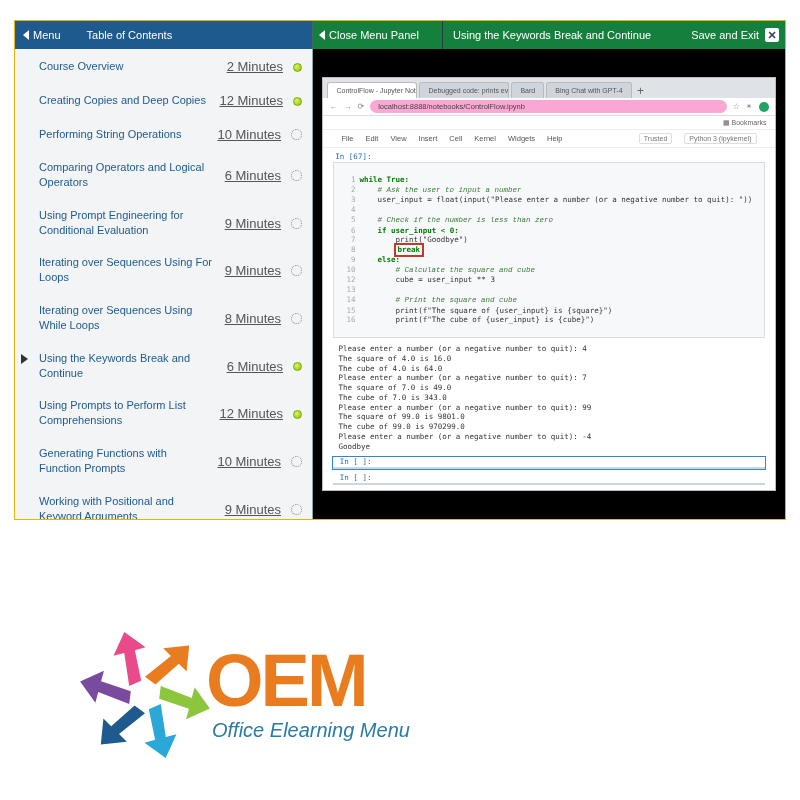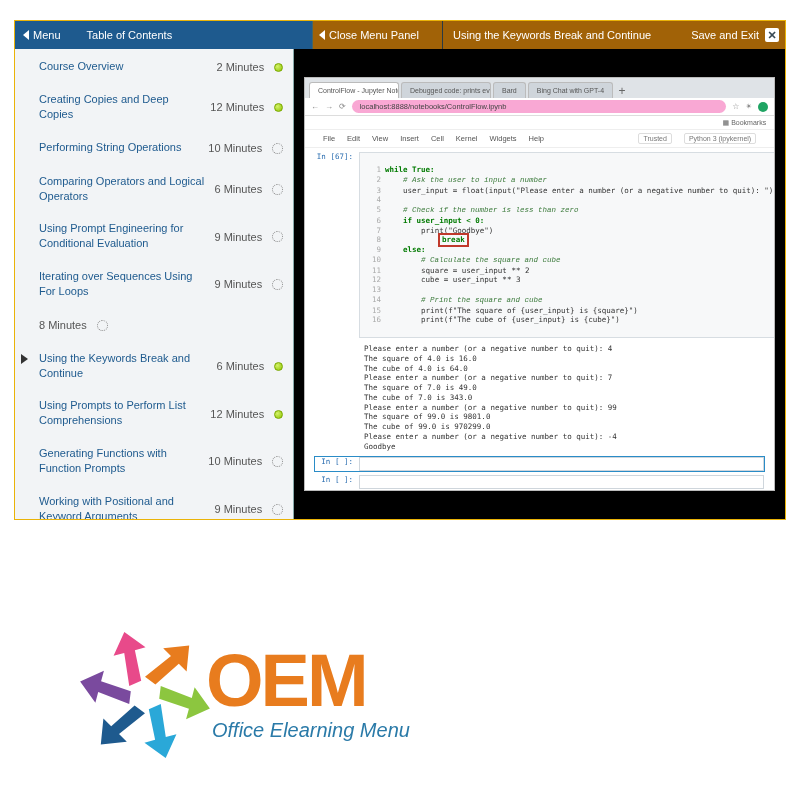--- a/index.html
+++ b/index.html
@@ -26,21 +26,21 @@
     color: #fff;
   }
   .tb-left {
     background: #1e5a8e;
     display: flex;
     align-items: center;
     width: 298px;
     border-right: 1px solid #466;
   }
   .tb-mid, .tb-right {
-    background: #a16207;
+    background: #15803d;
     display: flex;
     align-items: center;
   }
   .tb-mid1 { width: 130px; padding: 0 6px; cursor: pointer; border-right:1px solid #2a3a44;}
   .tb-mid2 { flex: 1; padding: 0 10px; }
   .tb-right { padding: 0 6px; cursor: pointer; }
   .menu-btn { padding: 0 8px; display:flex; align-items:center; gap:4px; cursor:pointer;}
   .toc-title { padding-left: 18px; font-weight: normal;}
   .chev { width:0;height:0;border-top:5px solid transparent;border-bottom:5px solid transparent; display:inline-block;}
   .chev.l { border-right:6px solid #fff; }
@@ -58,21 +58,21 @@
   .toc-item {
     display:flex; align-items:center;
     padding: 9px 10px 9px 24px;
     font-size: 11px;
     color: #1e5a8e;
     cursor: pointer;
     position: relative;
     min-height: 34px;
   }
   .toc-item .lbl { flex:1; line-height: 1.35; padding-right: 6px;}
-  .toc-item .dur { color:#555; font-size: 11px; white-space:nowrap; margin-top:1px; margin-right:10px;}
+  .toc-item .dur { color:#555; font-size: 13px; white-space:nowrap; margin-top:1px; margin-right:10px;text-decoration:underline;}
   .dot { width:9px;height:9px;border-radius:50%; margin-top:2px; flex-shrink:0;}
   .dot.done { background: radial-gradient(circle at 35% 35%, #d4f26a, #8ec400); border:1px solid #7aa800;}
   .spinner { width:11px;height:11px;border:1px dotted #888;border-radius:50%; margin-top:1px; flex-shrink:0;}
   .toc-item.current::before {
     content:""; position:absolute; left:6px; top:12px;
     width:0;height:0;border-top:5px solid transparent;border-bottom:5px solid transparent;border-left:7px solid #333;
   }
   .content {
     flex:1;
     background:#000;
@@ -97,27 +97,27 @@
   .tab.inactive { background:#cfd5db; }
   .tab-plus { width:14px; text-align:center; color:#666; font-size:12px; cursor:pointer;}
   .addr { height:18px; border-bottom:1px solid #ddd; display:flex; align-items:center; padding:0 6px; gap:6px;}
   .addr .nav { color:#888; cursor:pointer;}
   .addr-input { flex:1; font-size:7.5px; color:#444; background:#f9a8d4; border-radius:10px; padding:2px 8px; }
   .addr .ricon { width:10px;height:10px;border-radius:50%;background:#1fa463;}
   .jmenu { height:18px; border-bottom:1px solid #eee; display:flex; align-items:center; padding:0 18px; gap:12px; font-size:7.5px; color:#555;}
   .jmenu .grow{flex:1;}
   .kernel { font-size:7px; color:#777; border:1px solid #ddd; padding:1px 4px; border-radius:2px;}
   .nb { flex:1; overflow:auto; padding: 4px 10px; font-family: Menlo, Consolas, monospace; font-size:7.5px; line-height:1.3;}
-  .cell { display:flex; margin-bottom:4px;}
+  .cell { display:flex; margin-bottom:4px;flex-direction:column;}
   .prompt { width:44px; color:#2a6db0; text-align:right; padding-right:6px; flex-shrink:0;}
   .code { flex:1; border:1px solid #d7dde2; background:#f7f8f9; padding:12px 5px;}
   .ln { white-space:pre; }
   .kw { color:#007a00; font-weight:bold; }
   .cm { color:#3b7a3b; font-style:italic;font-family:Liberation Mono, monospace; }
-  .hl { outline:2px solid #c0392b; display:inline-block; padding:0 2px;margin-left:19px;}
+  .hl { outline:2px solid #c0392b; display:inline-block; padding:0 2px;}
   .out { flex:1; background:#fff; padding:2px 5px; color:#333;}
   .empty-cell { border:1px solid #cfd6dc; height:14px; background:#fff;}
   .selected { outline: 1.5px solid #2a8cc7; }
 
   .logo-area {
     position:absolute;
     left: 80px;
     bottom: 40px;
     display:flex;
     align-items:center;
@@ -179,20 +179,21 @@
           <span class="lbl">Using Prompt Engineering for Conditional Evaluation</span>
     <span class="dur">9 Minutes</span>
     <span class="spinner"></span>
         </div>
         <div class="toc-item">
           <span class="lbl">Iterating over Sequences Using For Loops</span>
     <span class="dur">9 Minutes</span>
     <span class="spinner"></span>
         </div>
         <div class="toc-item">
+          <span class="lbl">Iterating over Sequences Using While Loops</span>
     <span class="dur">8 Minutes</span>
     <span class="spinner"></span>
         </div>
         <div class="toc-item current">
           <span class="lbl">Using the Keywords Break and Continue</span>
     <span class="dur">6 Minutes</span>
     <span class="dot done"></span>
         </div>
         <div class="toc-item">
           <span class="lbl">Using Prompts to Perform List Comprehensions</span>
@@ -252,21 +253,20 @@
                 <div class="ln"><span style="color:#aaa;display:inline-block;width:16px;text-align:right;margin-right:4px">1</span><span class="kw">while True:</span></div>
                 <div class="ln"><span style="color:#aaa;display:inline-block;width:16px;text-align:right;margin-right:4px">2</span><span class="cm">    # Ask the user to input a number</span></div>
                 <div class="ln"><span style="color:#aaa;display:inline-block;width:16px;text-align:right;margin-right:4px">3</span>    user_input = float(input("Please enter a number (or a negative number to quit): "))</div>
                 <div class="ln"><span style="color:#aaa;display:inline-block;width:16px;text-align:right;margin-right:4px">4</span></div>
                 <div class="ln"><span style="color:#aaa;display:inline-block;width:16px;text-align:right;margin-right:4px">5</span><span class="cm">    # Check if the number is less than zero</span></div>
                 <div class="ln"><span style="color:#aaa;display:inline-block;width:16px;text-align:right;margin-right:4px">6</span><span class="kw">    if user_input &lt; 0:</span></div>
                 <div class="ln"><span style="color:#aaa;display:inline-block;width:16px;text-align:right;margin-right:4px">7</span>        print("Goodbye")</div>
                 <div class="ln"><span style="color:#aaa;display:inline-block;width:16px;text-align:right;margin-right:4px">8</span>        <span class="hl kw">break</span></div>
                 <div class="ln"><span style="color:#aaa;display:inline-block;width:16px;text-align:right;margin-right:4px">9</span><span class="kw">    else:</span></div>
                 <div class="ln"><span style="color:#aaa;display:inline-block;width:16px;text-align:right;margin-right:4px">10</span><span class="cm">        # Calculate the square and cube</span></div>
-                <div class="ln"><span style="color:#aaa;display:inline-block;width:16px;text-align:right;margin-right:4px">11</span>        square = user_input ** 2</div>
                 <div class="ln"><span style="color:#aaa;display:inline-block;width:16px;text-align:right;margin-right:4px">12</span>        cube = user_input ** 3</div>
                 <div class="ln"><span style="color:#aaa;display:inline-block;width:16px;text-align:right;margin-right:4px">13</span></div>
                 <div class="ln"><span style="color:#aaa;display:inline-block;width:16px;text-align:right;margin-right:4px">14</span><span class="cm">        # Print the square and cube</span></div>
                 <div class="ln"><span style="color:#aaa;display:inline-block;width:16px;text-align:right;margin-right:4px">15</span>        print(f"The square of {user_input} is {square}")</div>
                 <div class="ln"><span style="color:#aaa;display:inline-block;width:16px;text-align:right;margin-right:4px">16</span>        print(f"The cube of {user_input} is {cube}")</div>
               </div>
           </div>
           <div class="cell">
             <div class="prompt"></div>
             <div class="out" id="out">

